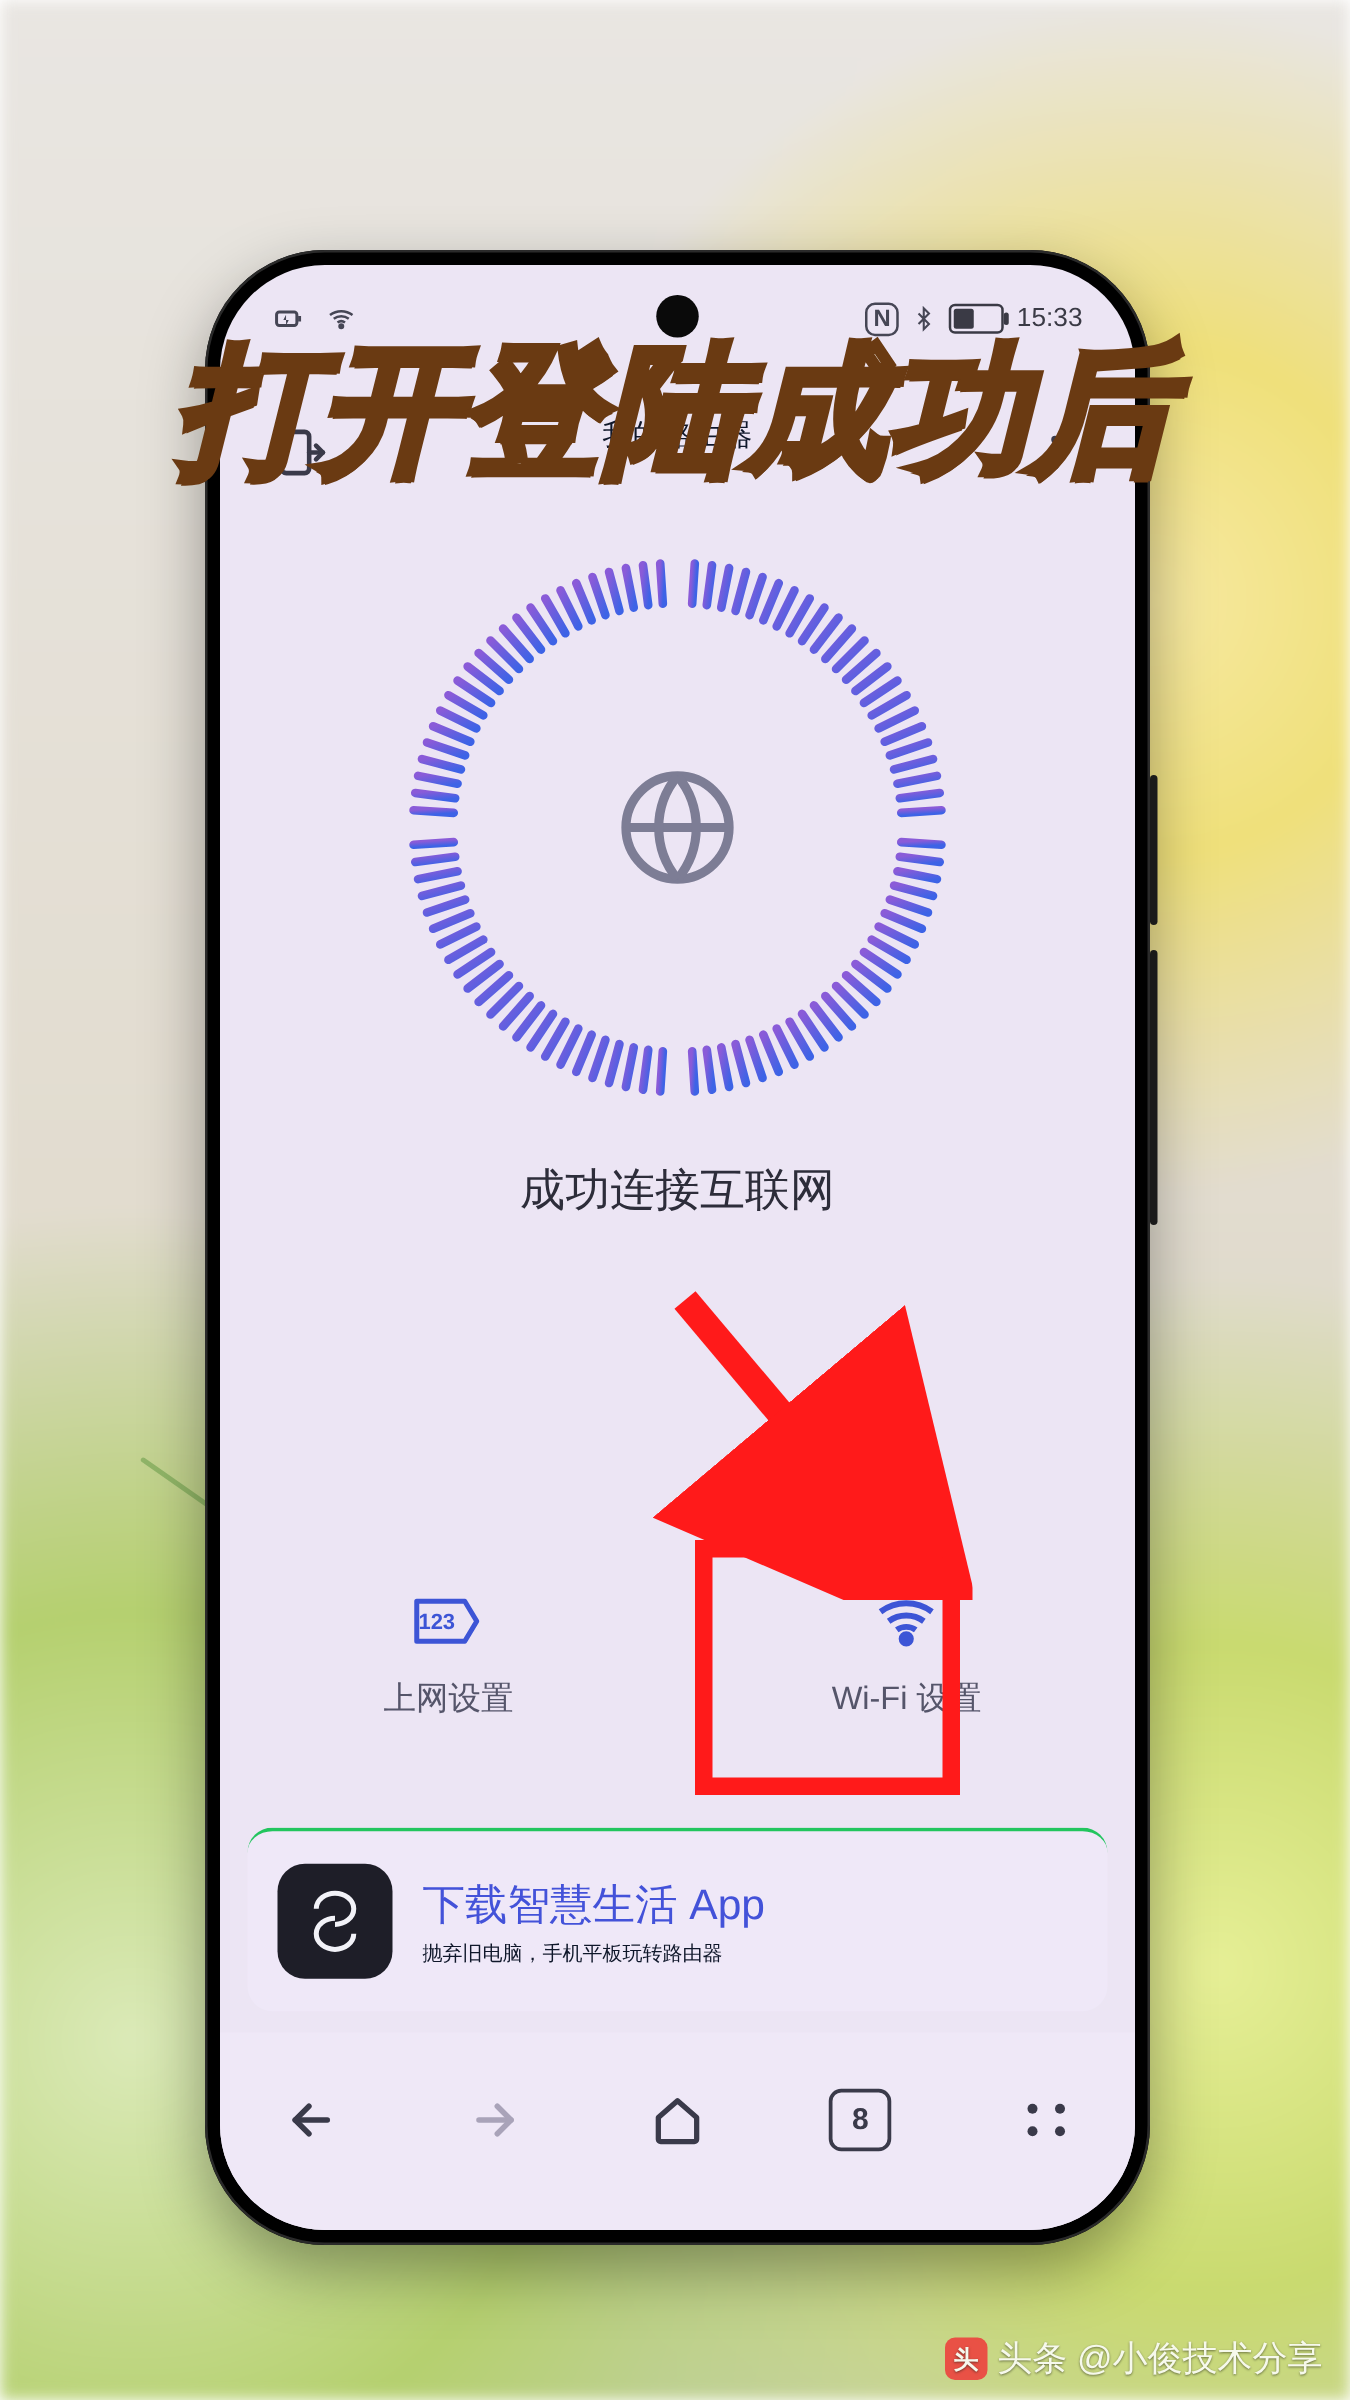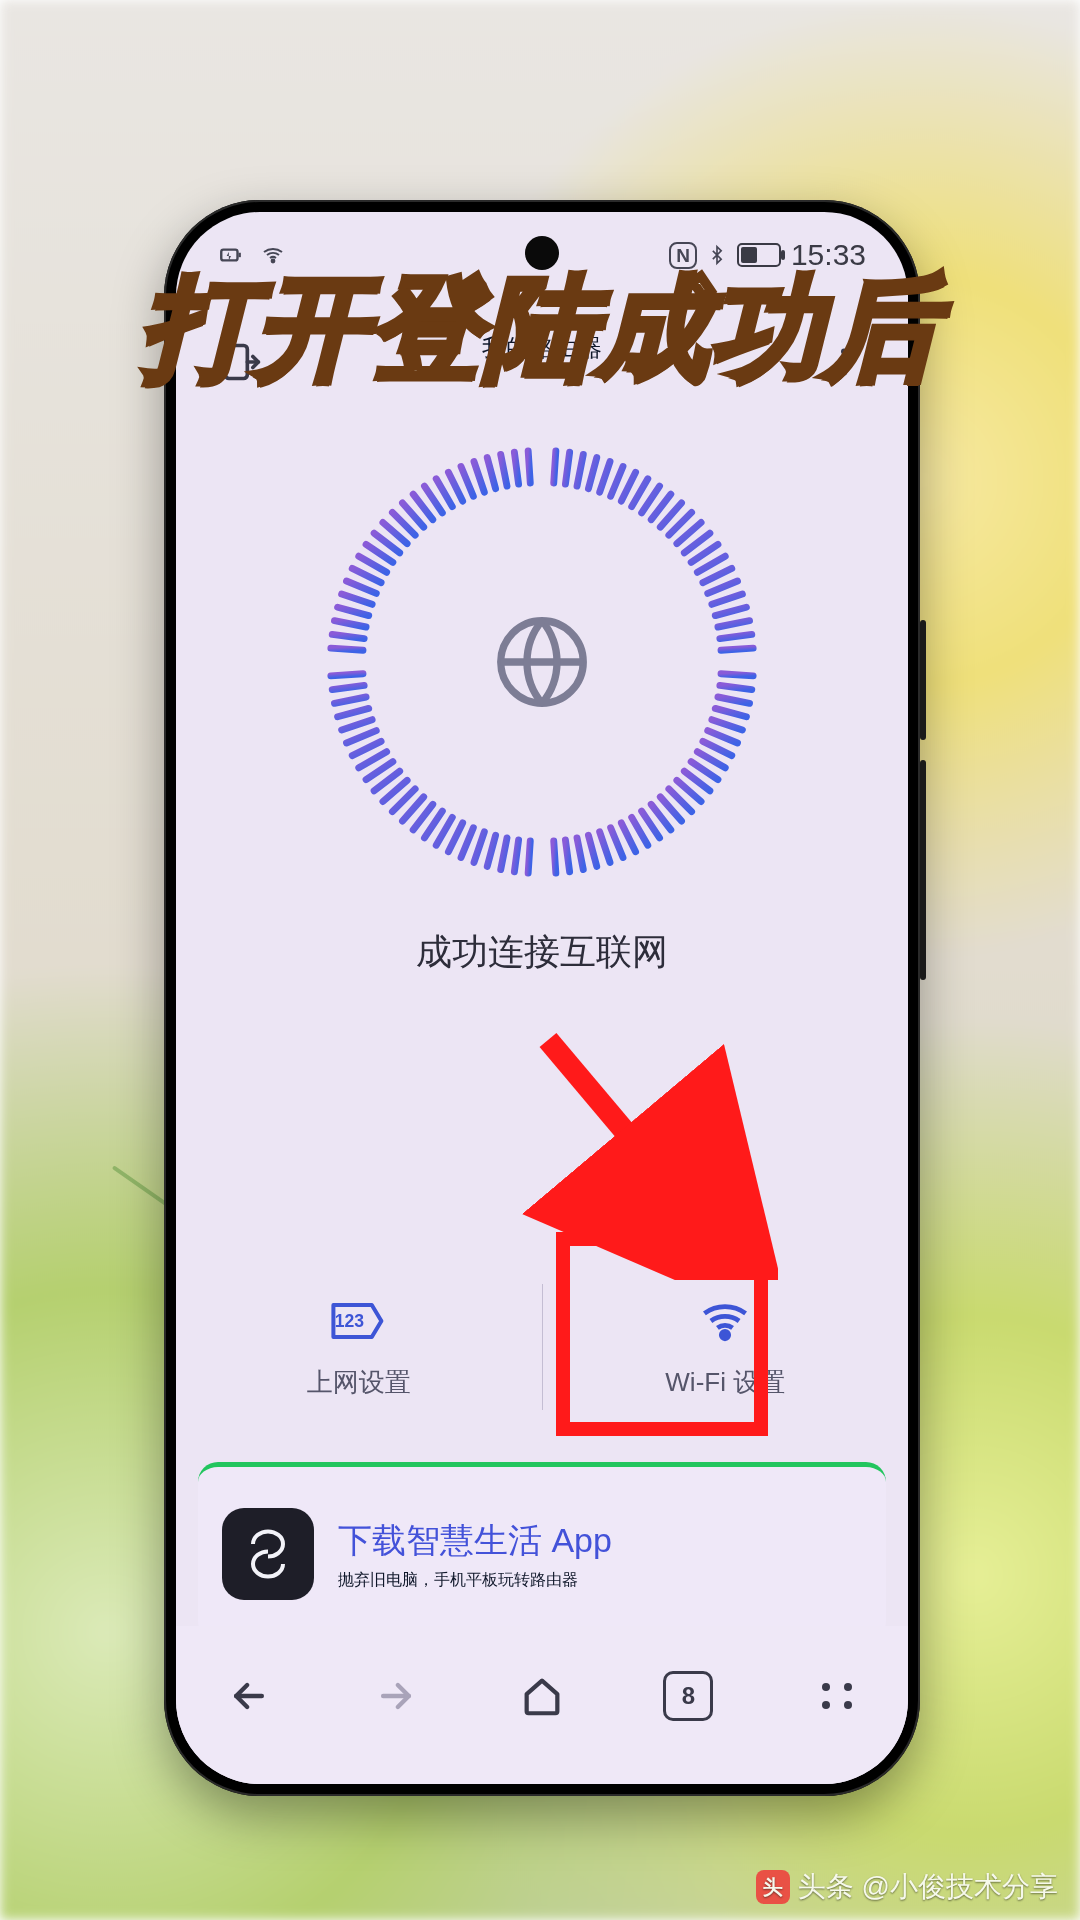--- a/index.html
+++ b/index.html
@@ -55,21 +55,21 @@
     position: absolute; top: 0; left: 0; right: 0; height: 86px;
     display: flex; align-items: center; justify-content: space-between;
     padding: 0 42px; color:#3a3a45; font-size: 28px; font-weight: 500;
   }
   .status .right { display:flex; align-items:center; gap:10px; }
   .status svg, .status .nfc { color:#464655; }
   .nfc { border:2.5px solid currentColor; border-radius:8px; padding:1px 5px 0; font-size:19px; font-weight:700; line-height:22px; }
   .battery { width:40px; height:20px; border:2.5px solid currentColor; border-radius:5px; position:relative; }
   .battery::after { content:""; position:absolute; right:-6px; top:5px; width:4px; height:10px; background:currentColor; border-radius:2px; }
   .battery .fill { position:absolute; left:2px; top:2px; bottom:2px; width:40%; background:currentColor; border-radius:2px; }
-  .clock { font-size:30px; }
+  .clock { font-size:21px; }
 
   
   .hdr {
     position: absolute; top: 120px; left: 0; right: 0;
     display:flex; align-items:center; justify-content:center;
     color:#0f172a; font-size:24px; font-weight:500;
   }
   .hdr-left, .hdr-right {
     position:absolute; top:0; width:80px; height:60px; display:flex; align-items:center; justify-content:center;
   }
@@ -78,36 +78,37 @@
 
   
   .dialwrap { position:absolute; top:220px; left:0; right:0; display:flex; flex-direction:column; align-items:center;justify-content:space-between; }
   .dial { width: 460px; height:460px; position:relative; }
   .dial svg { width:100%; height:100%; display:block; }
   .globe { position:absolute; top:50%; left:50%; transform:translate(-50%,-50%); color:#7d7d95; }
   .status-text { margin-top:36px; font-size:36px; color:#2d2d3a; }
 
   
   .options {
-    position:absolute; top: 1030px; left: 0; right:0; height:210px;
+    position:absolute; top: 1006px; left: 0; right:0; height:210px;
     display:flex;
+    align-items:center;
   }
   .opt {
     flex:1; display:flex; flex-direction:column; align-items:center; justify-content:center; gap:18px;
     color:#33334a;
   }
   .opt .lbl { font-size:26px; color:#55556a; }
   .opt svg { display:block; }
   .vdiv { width:1px; background:#c4bdd3; margin: 42px 0; }
 
   
   .promo {
     position:absolute; top:1250px; left:22px; right:22px; height:140px;
-    background:#efe8f8; border-radius:20px; display:flex; align-items:center; gap:24px; padding:17px 24px;
-    border-top:5px solid #22c55e;
+    background:#efe8f8; border-radius:20px; display:flex; align-items:center; gap:24px; padding:2px 24px;
+    border-top:3px solid #22c55e;
   }
   .promo .ico {
     width:92px; height:92px; border-radius:22px; background:#1e1e28; color:#f2f2f8;
     display:flex; align-items:center; justify-content:center;
   }
   .promo .t1 { font-size:34px; color:#4352d9; font-weight:500; }
   .promo .t2 { font-size:16px; color:#0f172a; margin-top:6px; }
 
   
   .navbar {

